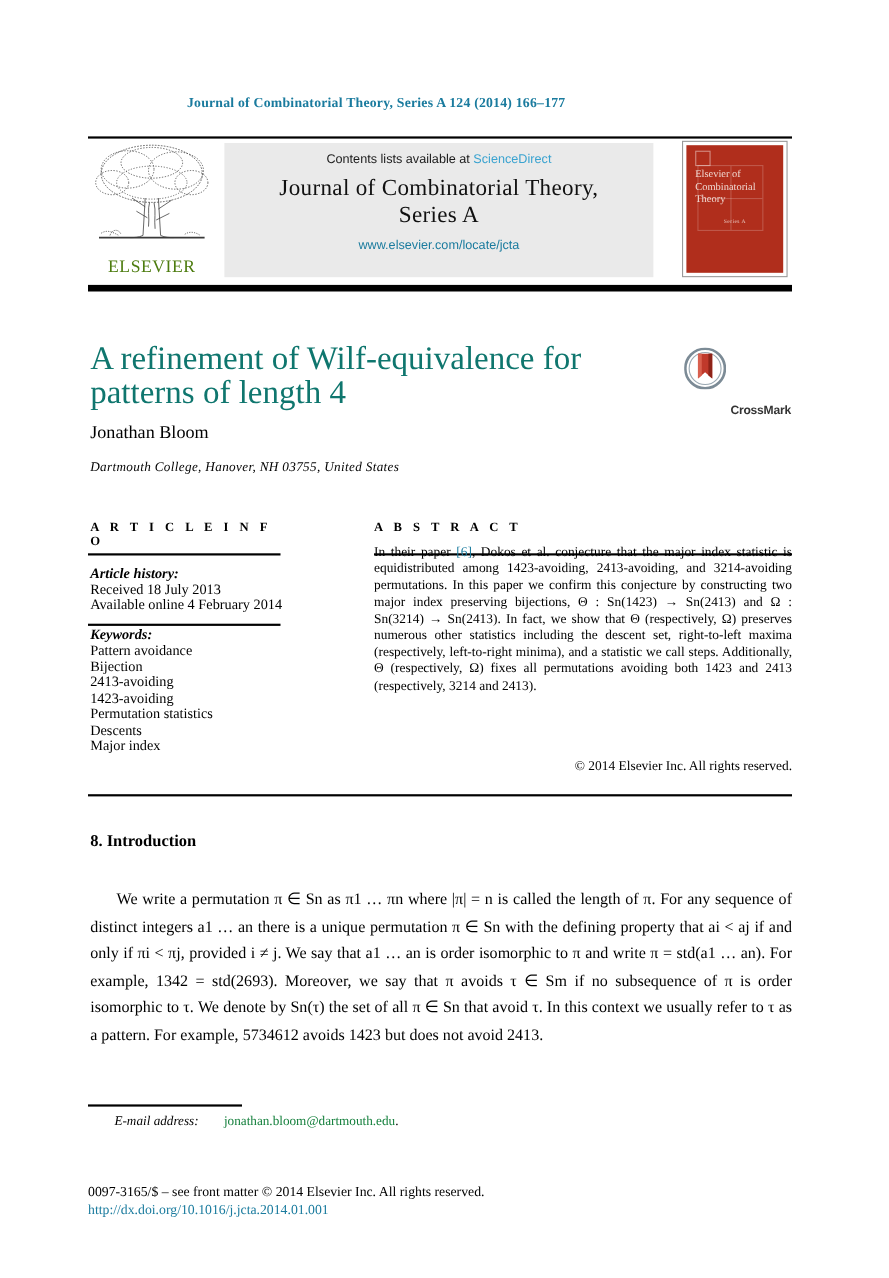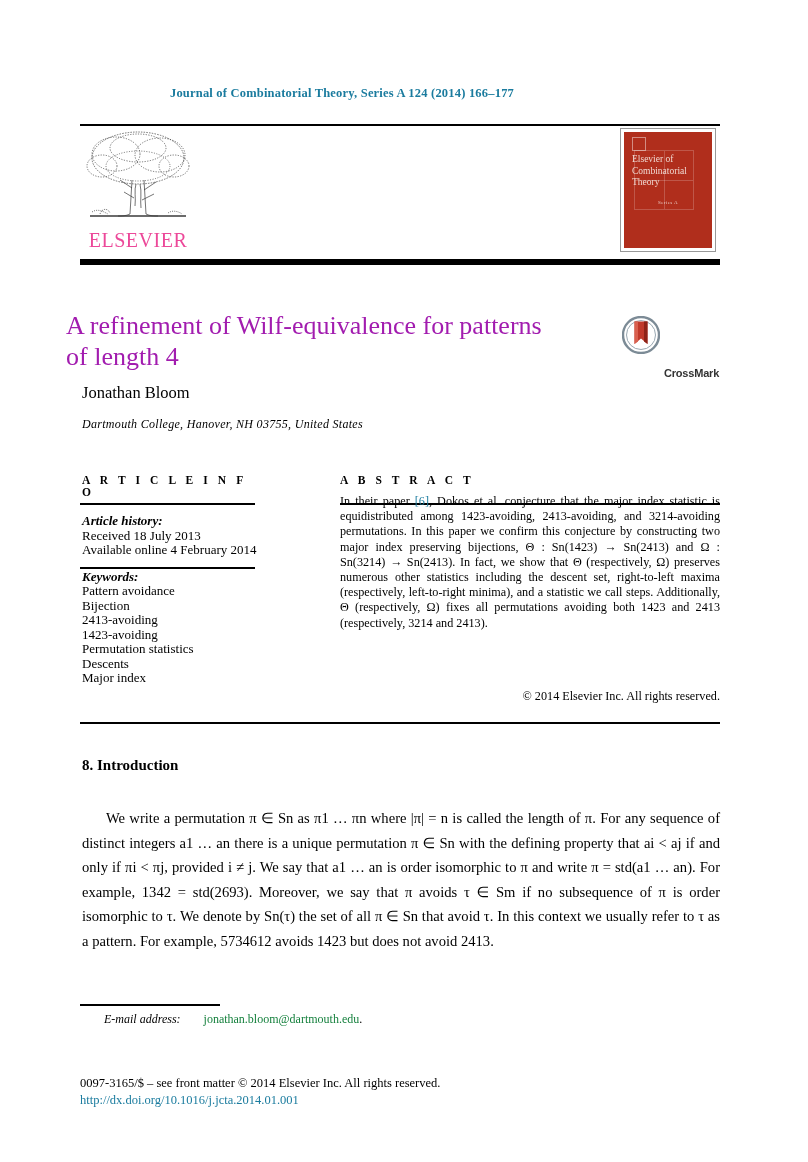--- a/index.html
+++ b/index.html
@@ -64,24 +64,24 @@
     left: 2px; top: 0px;
     width: 112px; height: 100px;
   }
   .elsevier-word {
     position: absolute;
     left: 0;
     bottom: 2px;
     width: 116px;
     text-align: center;
     font-family: "Liberation Serif", serif;
-    font-size: 20px;
+    font-size: 16px;
     font-weight: 400;
     letter-spacing: .5px;
-    color: #ec4899;
+    color: #4d7c0f;
   }
   .masthead-center {
     position: absolute;
     left: 124px;
     top: 2px;
     width: 390px;
     height: 122px;
     background: #eaeaea;
     text-align: center;
   }
@@ -171,27 +171,27 @@
     left: 80px;
     top: 259px;
     width: 640px;
     height: 6px;
     background: #000;
   }
 
   
   .title {
     position: absolute;
-    left: 66px;
+    left: 82px;
     top: 310px;
     width: 500px;
     font-family: "Liberation Serif", serif;
-    font-size: 26px;
+    font-size: 30px;
     line-height: 31px;
-    color: #a21caf;
+    color: #0f766e;
   }
   .crossmark {
     position: absolute;
     left: 622px;
     top: 316px;
     width: 100px;
     height: 40px;
   }
   .cm-badge {
     position: absolute;
@@ -402,20 +402,30 @@
           <path d="M48 86 C44 88 40 88 36 88 M64 86 C68 88 72 88 76 88"></path>
           <path d="M8 88 L104 88" stroke-width="1.6"></path>
           <path d="M10 84 C16 80 22 84 26 86 M86 85 C90 82 96 83 100 86" stroke-dasharray="1 1.2"></path>
           <path d="M18 86 C20 80 26 80 28 85" stroke-dasharray="1 1"></path>
           <path d="M54 56 C52 62 54 70 53 78 M58 56 C60 64 58 72 59 80"></path>
         </g>
       </svg>
       <div class="elsevier-word">ELSEVIER</div>
     </div>
 
+    <div class="masthead-center">
+      <div class="contents-line">
+        <span>Contents lists available at </span><span class="sd-link">ScienceDirect</span>
+      </div>
+      <div class="journal-title">
+        <div>Journal of Combinatorial Theory,</div>
+        <div>Series A</div>
+      </div>
+      <div class="journal-url">www.elsevier.com/locate/jcta</div>
+    </div>
 
     <div class="cover">
       <div class="cover-inner">
         <div class="cover-els"></div>
         <div class="cover-grid"></div>
         <div class="cover-title">Elsevier of Combinatorial Theory</div>
         <div class="cover-sub">Series A</div>
       </div>
     </div>
   </div>

